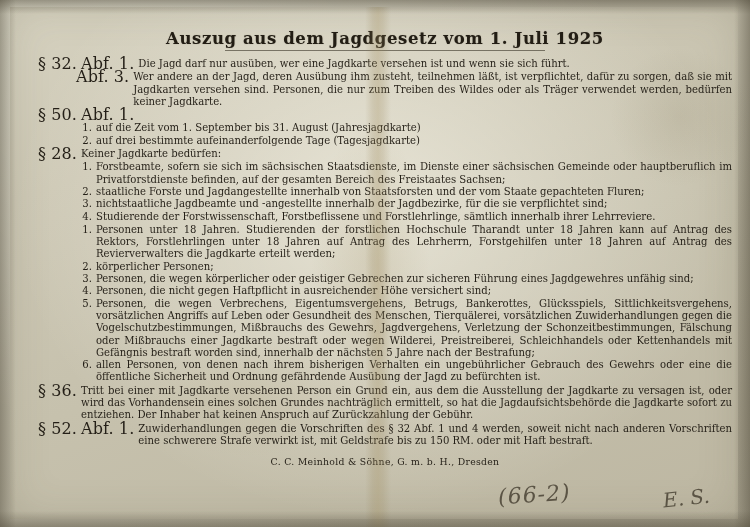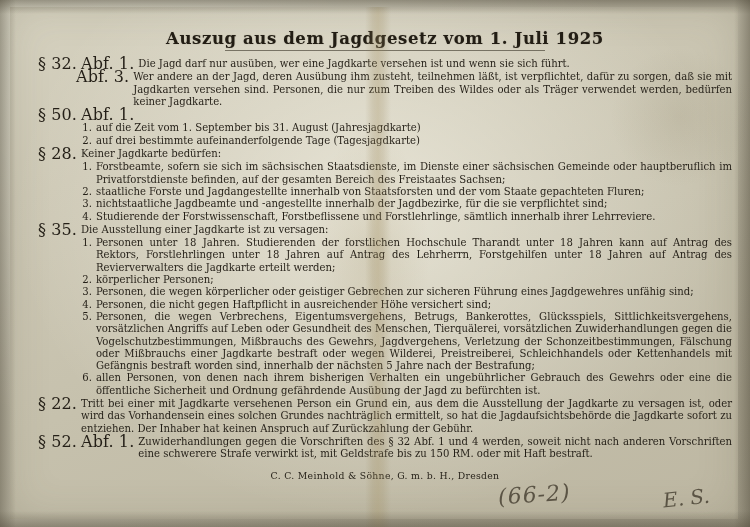--- a/index.html
+++ b/index.html
@@ -222,24 +222,20 @@
               <span class="txt">nichtstaatliche Jagdbeamte und -angestellte innerhalb der Jagdbezirke, für die sie verpflichtet sind;</span>
             </li>
           <li>
               <span class="num">4.</span>
               <span class="txt">Studierende der Forstwissenschaft, Forstbeflissene und Forstlehrlinge, sämtlich innerhalb ihrer Lehrreviere.</span>
             </li>
         </ul>
       </div>
 
       <div class="block">
-        <div class="para">
-          <span class="sec sec-wide">§ 35.</span>
-          <span class="body lead">Die Ausstellung einer Jagdkarte ist zu versagen:</span>
-        </div>
         <ul class="list indent-2">
           <li>
               <span class="num">1.</span>
               <span class="txt">Personen unter 18 Jahren. Studierenden der forstlichen Hochschule Tharandt unter 18 Jahren kann auf Antrag des Rektors, Forstlehrlingen unter 18 Jahren auf Antrag des Lehrherrn, Forstgehilfen unter 18 Jahren auf Antrag des Revierverwalters die Jagdkarte erteilt werden;</span>
             </li>
           <li>
               <span class="num">2.</span>
               <span class="txt">körperlicher Personen;</span>
             </li>
           <li>
@@ -256,21 +252,21 @@
             </li>
           <li>
               <span class="num">6.</span>
               <span class="txt">allen Personen, von denen nach ihrem bisherigen Verhalten ein ungebührlicher Gebrauch des Gewehrs oder eine die öffentliche Sicherheit und Ordnung gefährdende Ausübung der Jagd zu befürchten ist.</span>
             </li>
         </ul>
       </div>
 
       <div class="block">
         <div class="para">
-          <span class="sec sec-wide">§ 22.</span>
+          <span class="sec sec-wide">§ 36.</span>
           <span class="body lead">Tritt bei einer mit Jagdkarte versehenen Person ein Grund ein, aus dem die Ausstellung der Jagdkarte zu versagen ist, oder wird das Vorhandensein eines solchen Grundes nachträglich ermittelt, so hat die Jagdaufsichtsbehörde die Jagdkarte sofort zu entziehen. Der Inhaber hat keinen Anspruch auf Zurückzahlung der Gebühr.</span>
         </div>
       </div>
 
       <div class="block">
         <div class="para">
           <span class="sec sec-wide">§ 52.</span>
           <span class="sec">Abf. 1.</span>
           <span class="body">Zuwiderhandlungen gegen die Vorschriften des § 32 Abf. 1 und 4 werden, soweit nicht nach anderen Vorschriften eine schwerere Strafe verwirkt ist, mit Geldstrafe bis zu 150 RM. oder mit Haft bestraft.</span>
         </div>

